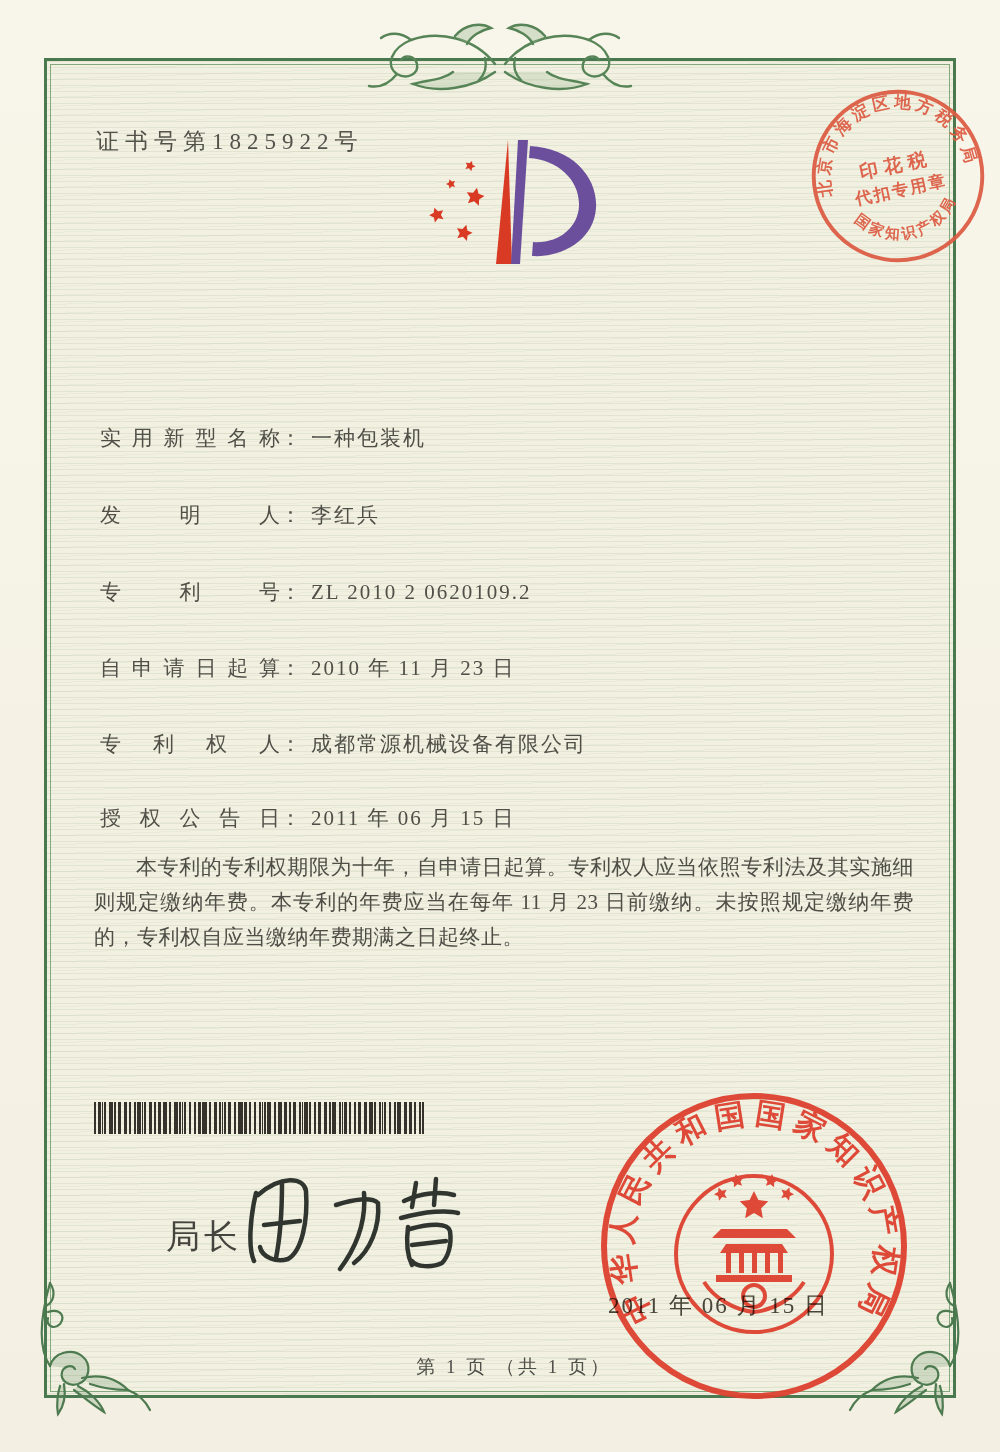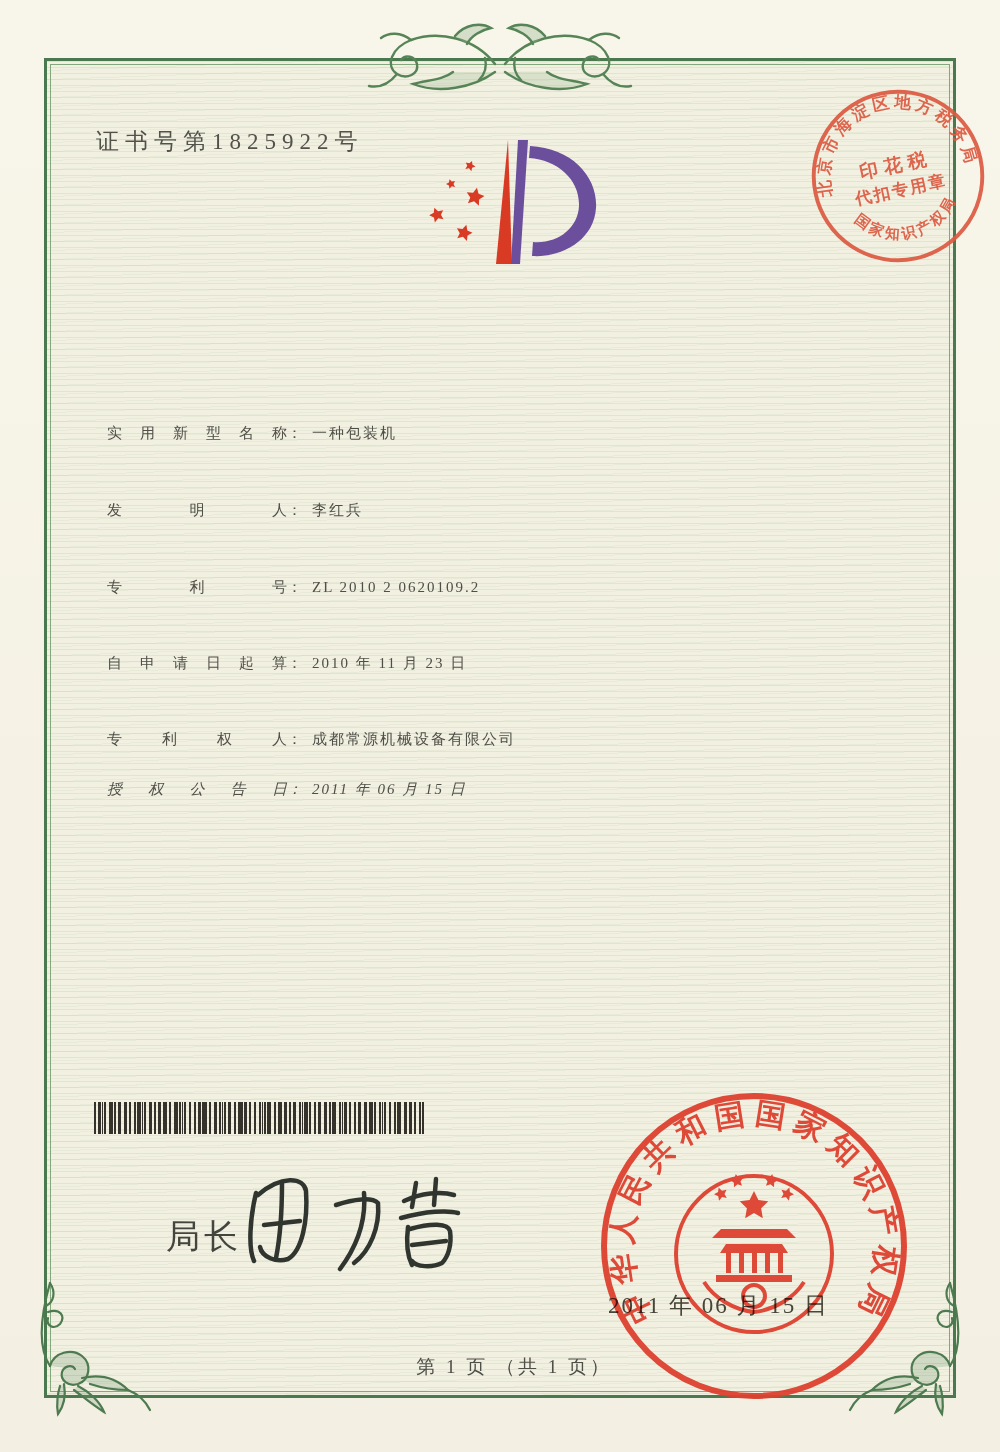--- a/index.html
+++ b/index.html
@@ -22,21 +22,21 @@
   .frame::after{content:"";position:absolute;inset:3px;border:1px solid #84a87e;pointer-events:none;}
   .ornament{position:absolute;z-index:4;}
   .cert-no{position:absolute;left:96px;top:126px;font-size:23px;letter-spacing:6px;color:#52524b;z-index:5;}
   .logo{position:absolute;left:408px;top:136px;z-index:5;}
   .tax-stamp{position:absolute;left:800px;top:78px;z-index:6;opacity:.92;}
   .title{
     position:absolute;left:0;top:286px;width:100%;text-align:center;
     font-size:50px;font-weight:bold;letter-spacing:16px;text-indent:16px;color:#3d3d38;z-index:5;
   }
   .fields{position:absolute;left:100px;top:0;z-index:5;}
-  .frow{position:absolute;left:0;white-space:nowrap;font-size:15px;color:#4f4f48;margin-left:7px;}
+  .frow{position:absolute;left:0;white-space:nowrap;font-size:21px;color:#4f4f48;}
   .frow .flabel{display:inline-block;width:180px;text-align:justify;text-align-last:justify;vertical-align:bottom;}
   .frow .fcolon{display:inline-block;}
   .frow .fvalue{margin-left:10px;letter-spacing:2px;}
   .paras{position:absolute;left:94px;top:850px;width:820px;z-index:5;}
   .paras p{margin:0;font-size:21px;line-height:35px;text-indent:2em;text-align:justify;letter-spacing:.5px;color:#4e4e47;}
   .barcode{
     position:absolute;left:94px;top:1102px;width:330px;height:32px;z-index:5;
     background-image:
       repeating-linear-gradient(90deg,#35322c 0 2px,rgba(0,0,0,0) 2px 5px),
       repeating-linear-gradient(90deg,#35322c 0 1px,rgba(0,0,0,0) 1px 8px),
@@ -142,26 +142,27 @@
     </div>
     <div class="frow" style="top:578px;">
       <span class="flabel">专利号</span><span class="fcolon">：</span><span class="fvalue">ZL 2010 2 0620109.2</span>
     </div>
     <div class="frow" style="top:654px;">
       <span class="flabel">自申请日起算</span><span class="fcolon">：</span><span class="fvalue">2010 年 11 月 23 日</span>
     </div>
     <div class="frow" style="top:730px;">
       <span class="flabel">专利权人</span><span class="fcolon">：</span><span class="fvalue">成都常源机械设备有限公司</span>
     </div>
-    <div class="frow" style="top:780px;font-style:italic;">
+    <div class="frow" style="top:804px;">
       <span class="flabel">授权公告日</span><span class="fcolon">：</span><span class="fvalue">2011 年 06 月 15 日</span>
     </div>
   </div>
 
   <div class="paras">
+    <p>本专利的专利权期限为十年，自申请日起算。专利权人应当依照专利法及其实施细则规定缴纳年费。本专利的年费应当在每年 11 月 23 日前缴纳。未按照规定缴纳年费的，专利权自应当缴纳年费期满之日起终止。</p>
   </div>
 
   <div class="barcode"></div>
 
   <div class="signer-title">局长</div>
 
   <div class="signature">
     <span class="sr-only">田力普</span>
     <svg width="235" height="130" viewBox="0 0 235 120">
       <g fill="none" stroke="#30362f" stroke-width="4.5" stroke-linecap="round" stroke-linejoin="round">

